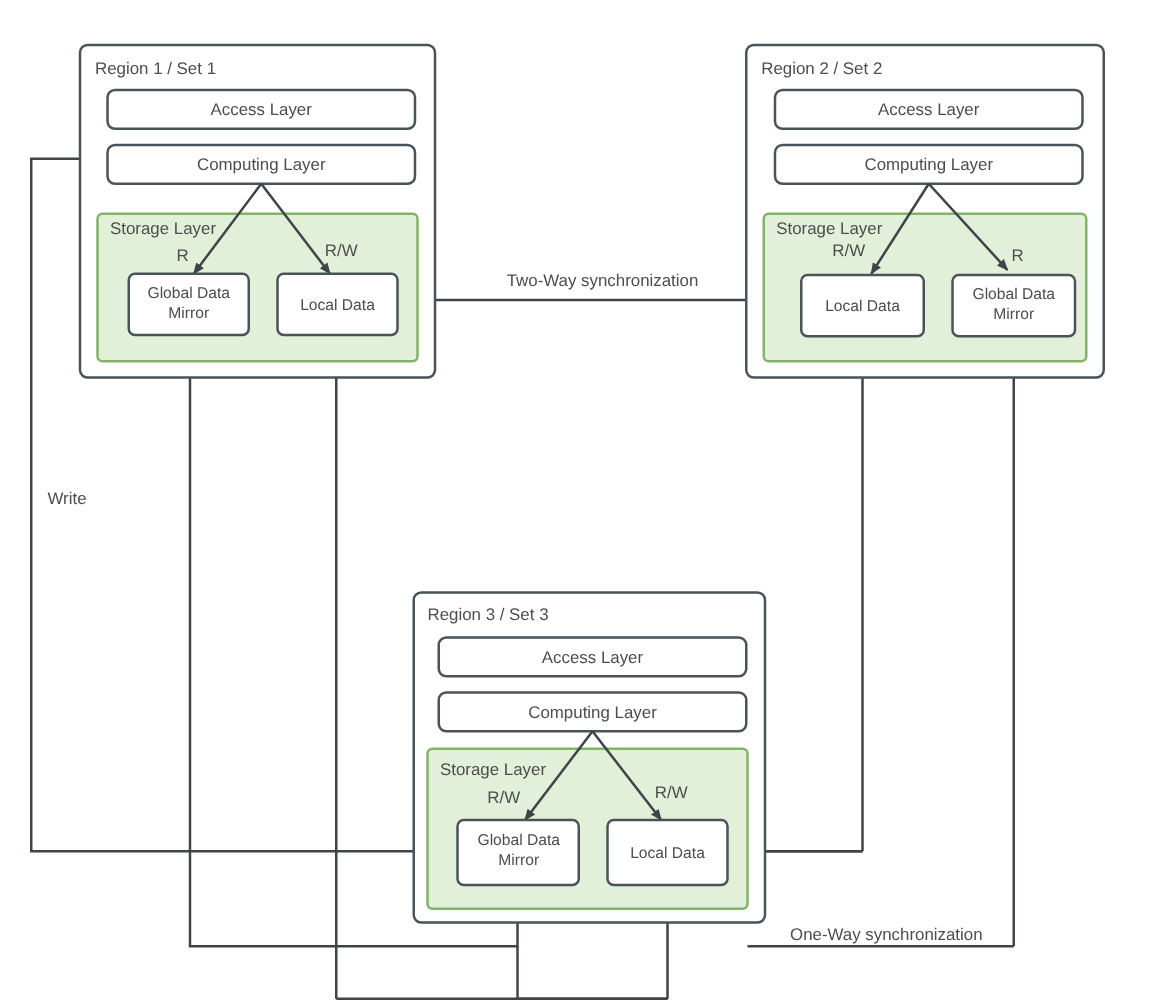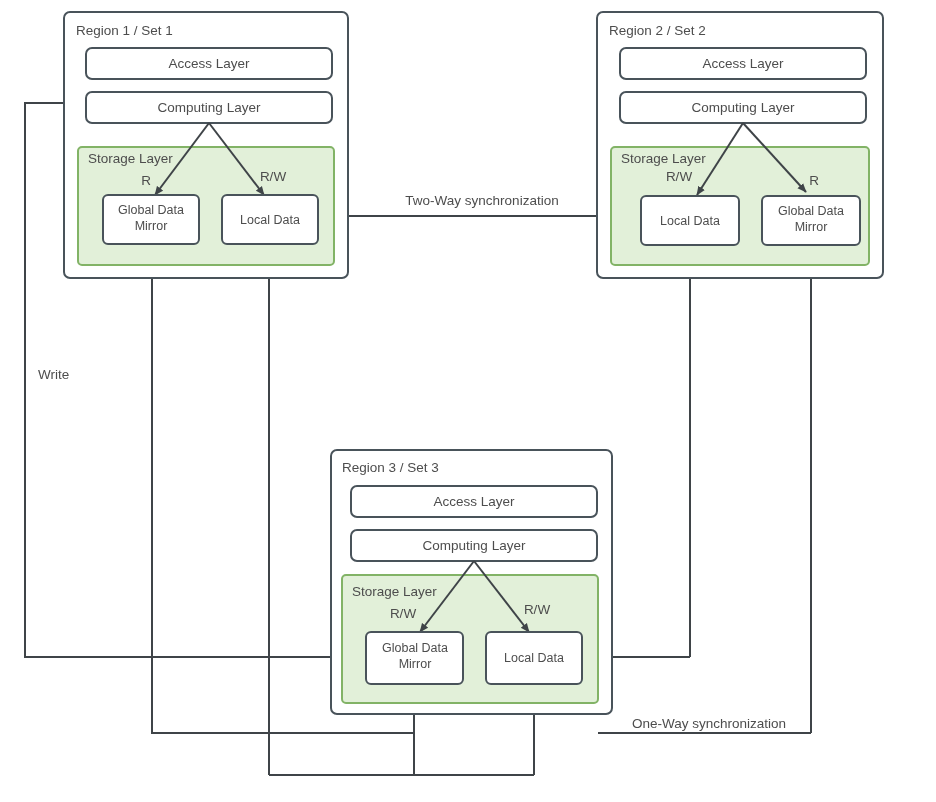--- a/index.html
+++ b/index.html
@@ -10,20 +10,21 @@
   body {
     width: 936px;
     height: 802px;
     font-family: "Liberation Sans", sans-serif;
     overflow: hidden;
   }
   #diagram-root {
     position: relative;
     width: 936px;
     height: 656px;
+    margin-top: 24px;
   }
   svg#arch-svg {
     display: block;
     width: 936px;
     height: 802px;
   }
   .region-box {
     fill: #ffffff;
     stroke: #49535a;
     stroke-width: 2;

